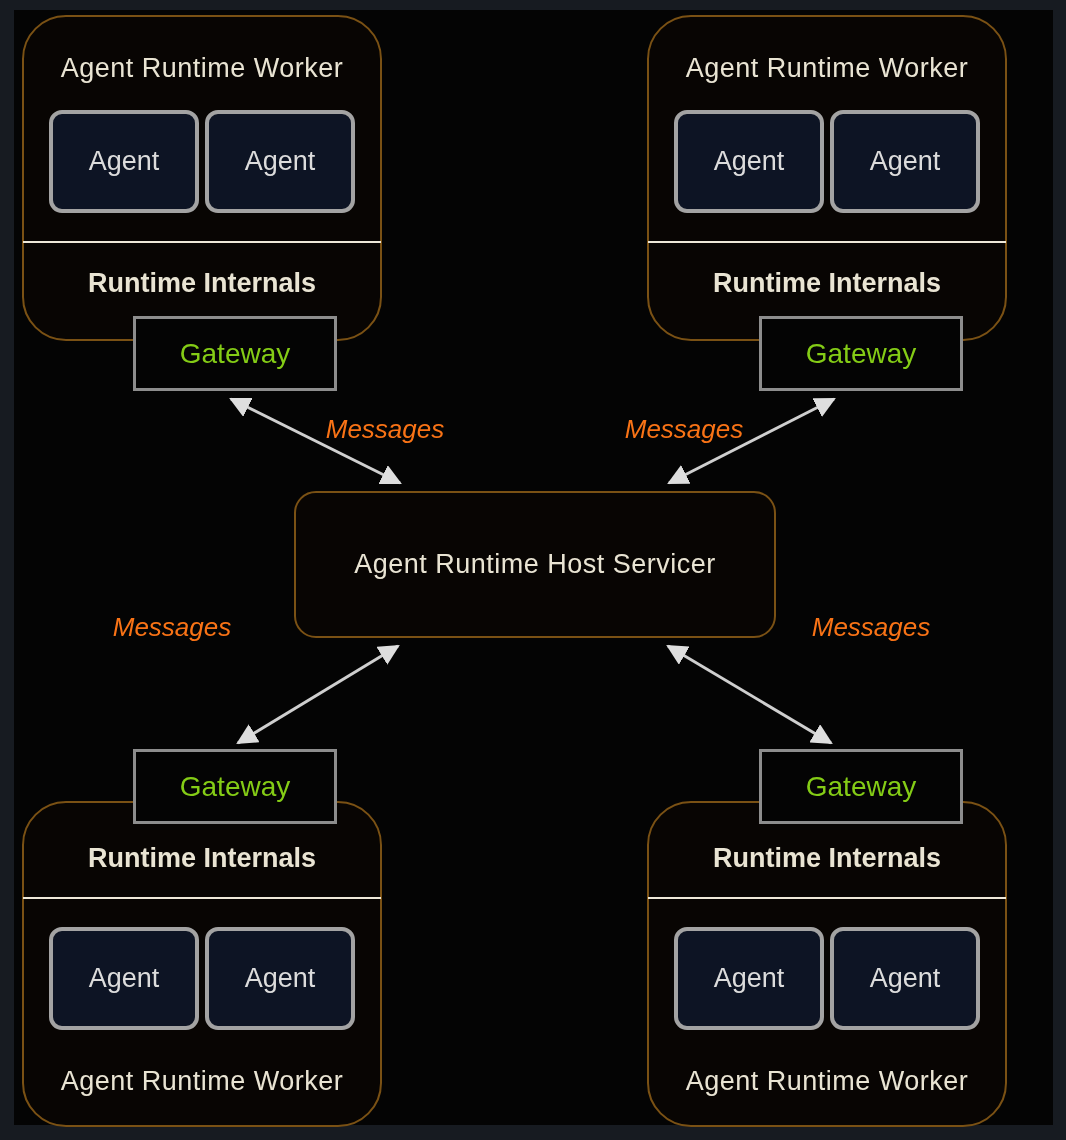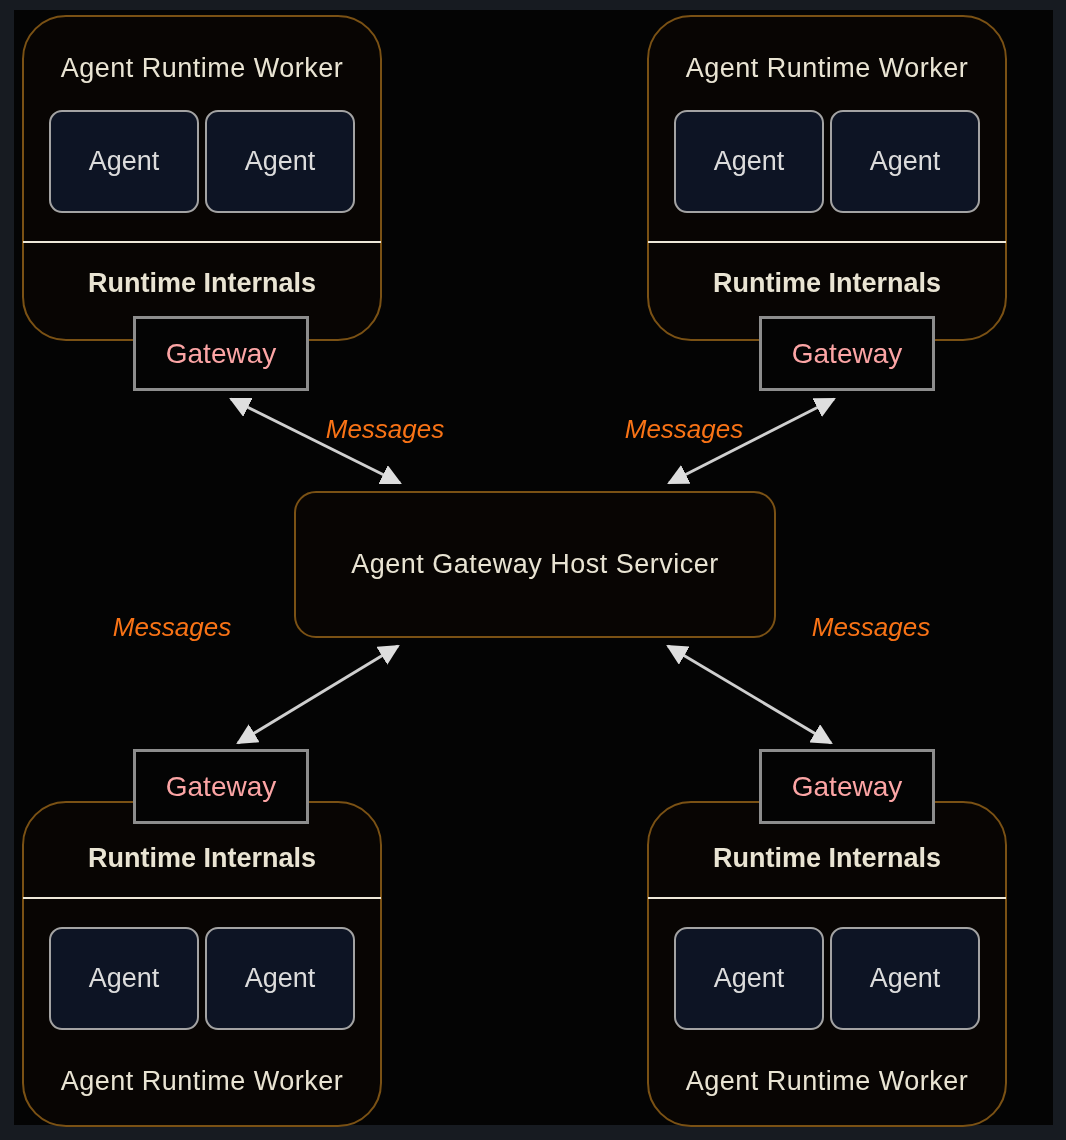--- a/index.html
+++ b/index.html
@@ -31,41 +31,41 @@
 
   .agents-row{
     position:absolute;left:25px;right:25px;height:103px;
     display:flex;justify-content:space-between;
   }
   .worker.top .agents-row{top:93px;}
   .worker.bottom .agents-row{top:124px;}
 
   .agent-node{
     width:150px;height:103px;box-sizing:border-box;
-    background:#0d1424;border:2px solid #a3a3a3;border-radius:13px;
+    background:#0d1424;border:4px solid #a3a3a3;border-radius:13px;
     display:flex;align-items:center;justify-content:center;
     font-size:27px;color:#dcdcdc;
   }
 
   .internals{
     position:absolute;left:-1px;right:-1px;text-align:center;
     font-size:27px;color:#e9e4d3;font-weight:bold;
   }
   .worker.top .internals{
     top:224px;border-top:2px solid #eee8d9;padding-top:25px;
   }
   .worker.bottom .internals{
     top:0;padding-top:40px;height:54px;border-bottom:2px solid #eee8d9;
   }
 
   .gateway{
-    position:absolute;width:176px;height:75px;box-sizing:border-box;
+    position:absolute;width:204px;height:75px;box-sizing:border-box;
     background:#040404;border:3px solid #8d8d8d;
     display:flex;align-items:center;justify-content:center;
-    font-size:28px;color:#fca5a5;
+    font-size:28px;color:#84cc16;
     z-index:4;
   }
 
   .host{
     position:absolute;left:294px;top:491px;width:482px;height:147px;
     box-sizing:border-box;
     background:#080503;border:2px solid #7a5114;border-radius:22px;
     display:flex;align-items:center;justify-content:center;
     font-size:27px;color:#e9e4d3;letter-spacing:.5px;
     z-index:2;
@@ -132,18 +132,18 @@
     <div class="agent-node">Agent</div>
   </div>
   <div class="worker-title">Agent Runtime Worker</div>
 </div>
 
 <div class="gateway" style="left:133px;top:316px;">Gateway</div>
 <div class="gateway" style="left:759px;top:316px;">Gateway</div>
 <div class="gateway" style="left:133px;top:749px;">Gateway</div>
 <div class="gateway" style="left:759px;top:749px;">Gateway</div>
 
-<div class="host">Agent Gateway Host Servicer</div>
+<div class="host">Agent Runtime Host Servicer</div>
 
 <div class="msg-label" style="left:385px;top:429px;">Messages</div>
 <div class="msg-label" style="left:684px;top:429px;">Messages</div>
 <div class="msg-label" style="left:172px;top:627px;">Messages</div>
 <div class="msg-label" style="left:871px;top:627px;">Messages</div>
 
 </body></html>

